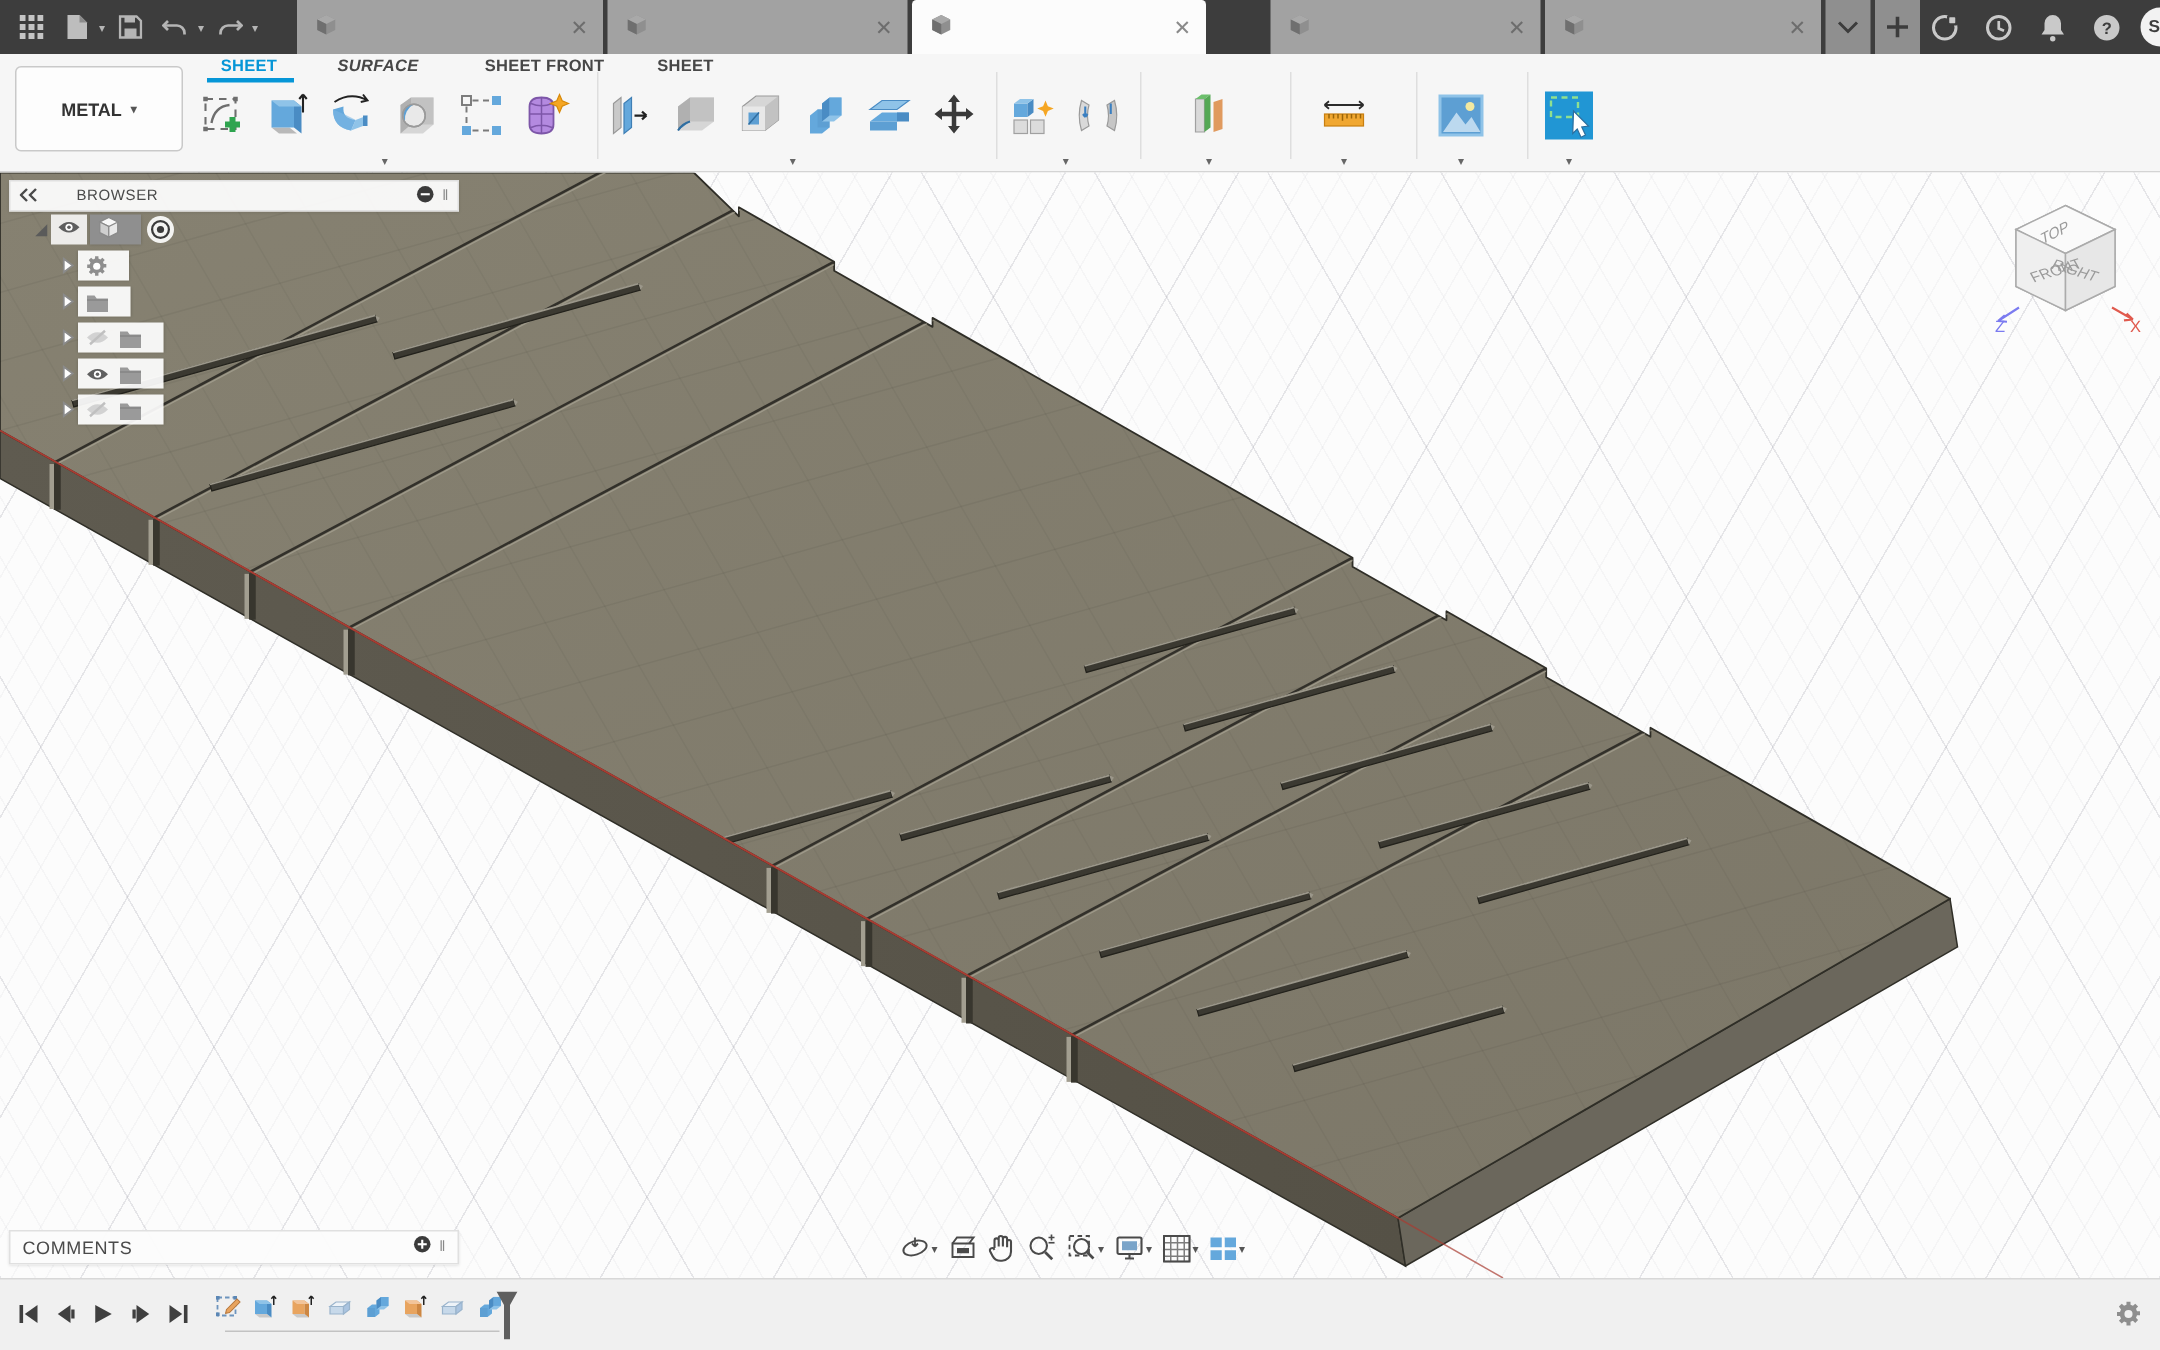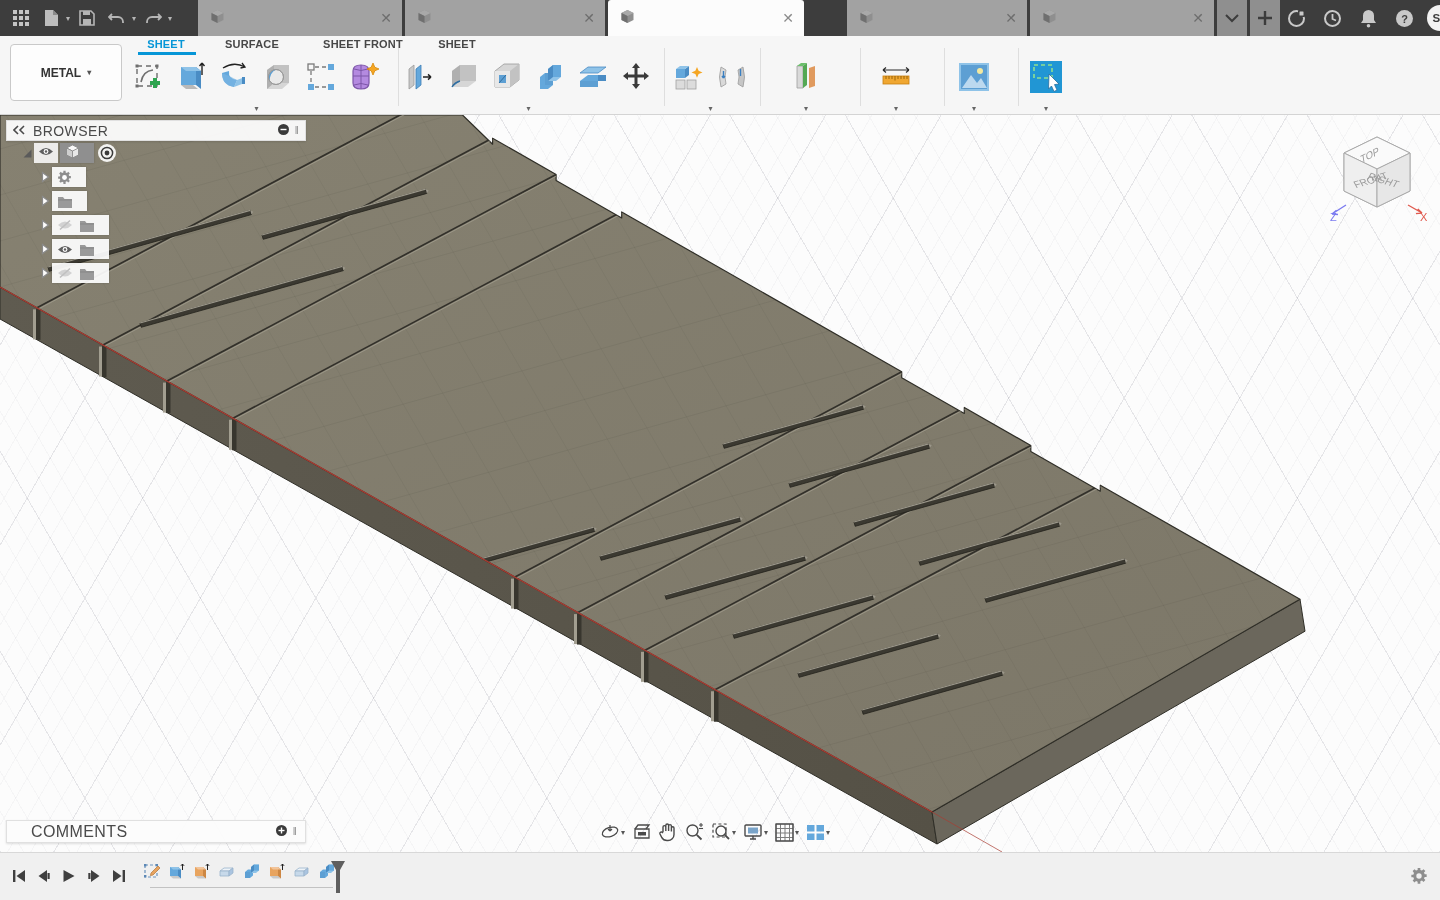--- a/index.html
+++ b/index.html
@@ -59,43 +59,43 @@
       repeating-linear-gradient(60deg,  rgba(90,90,110,.045) 0 1px, transparent 1px 20px),
       repeating-linear-gradient(-60deg, rgba(90,90,110,.045) 0 1px, transparent 1px 20px);
     overflow:hidden; }
   #scene-svg { position:absolute; inset:0; }
 
   
   #browser-panel { position:absolute; left:6px; top:5px; width:300px; font-size:12px; }
   #browser-header { height:21px; background:rgba(252,252,252,.95);
     border:1px solid #e0e0e0; box-shadow:0 1px 2px rgba(0,0,0,.12);
     display:flex; align-items:center; padding:0 6px; color:#4a4a4a; }
-  #browser-header .hdr-title { margin-left:8px; font-size:14px; letter-spacing:.4px; }
+  #browser-header .hdr-title { margin-left:26px; font-size:10px; letter-spacing:.4px; }
   .hdr-right { margin-left:auto; display:flex; align-items:center; gap:5px; color:#3a3a3a; }
   .browser-row { display:flex; align-items:center; height:24px; }
   .tree-twist { width:14px; margin-left:14px; display:flex; justify-content:center; }
   .browser-row.child .tree-twist { margin-left:32px; }
   .chip { display:flex; align-items:center; gap:6px; height:20px; padding:0 8px 0 5px;
     background:rgba(255,255,255,.92); color:#444; box-shadow:0 0 2px rgba(0,0,0,.2); }
   .chip.selected { background:#8f8f8f; color:#fff; font-weight:bold; }
   .mini-chip { display:flex; align-items:center; height:20px; padding:0 4px;
     background:rgba(255,255,255,.85); margin-right:2px; }
   .radio-wrap { margin-left:4px; background:rgba(255,255,255,.9); border-radius:50%;
     width:18px; height:18px; display:flex; align-items:center; justify-content:center; }
 
   
   #viewcube { position:absolute; left:1322px; top:14px; width:110px; height:110px; }
 
   
   #comments-bar { position:absolute; left:6px; top:705px; width:300px; height:23px;
     background:rgba(252,252,252,.95); border:1px solid #e0e0e0;
     box-shadow:0 1px 2px rgba(0,0,0,.12); display:flex; align-items:center;
     padding:0 8px; }
-  #comments-bar .c-title { font-size:16px; color:#4a4a4a; letter-spacing:.4px;
-    margin-left:16px; }
+  #comments-bar .c-title { font-size:12px; color:#4a4a4a; letter-spacing:.4px;
+    }
 
   
   #navbar { position:absolute; left:598px; top:702px; height:30px; display:flex;
     align-items:center; gap:3px; }
   .nav-tool { display:flex; align-items:center; gap:1px; padding:2px; }
   .nav-caret { font-size:8px; color:#555; }
 
   
   #timeline { position:absolute; top:852px; left:0; width:1440px; height:48px;
     background:#f0f0f0; border-top:1px solid #d8d8d8; }
@@ -245,21 +245,21 @@
       <span id="avatar">SS</span>
     </div>
   </div>
 
   <div id="ribbon">
     <div id="design-btn">
       <span>METAL</span>
       <span style="font-size:8px;color:#555;">▾</span>
     </div>
     <span class="env-tab active" style="left:136px;width:60px;">SHEET</span>
-    <span class="env-tab" style="left:221px;width:62px;">SURFACE</span>
+    <span class="env-tab" style="left:221px;width:62px;font-style:italic;">SURFACE</span>
     <span class="env-tab" style="left:318px;width:90px;">SHEET FRONT</span>
     <span class="env-tab" style="left:432px;width:50px;">SHEET</span>
     <div id="solid-underline"></div>
     <div class="rib-sep" style="left:398px;"></div>
     <div class="rib-sep" style="left:664px;"></div>
     <div class="rib-sep" style="left:760px;"></div>
     <div class="rib-sep" style="left:860px;"></div>
     <div class="rib-sep" style="left:944px;"></div>
     <div class="rib-sep" style="left:1018px;"></div>
     <div id="ribbon-groups">

